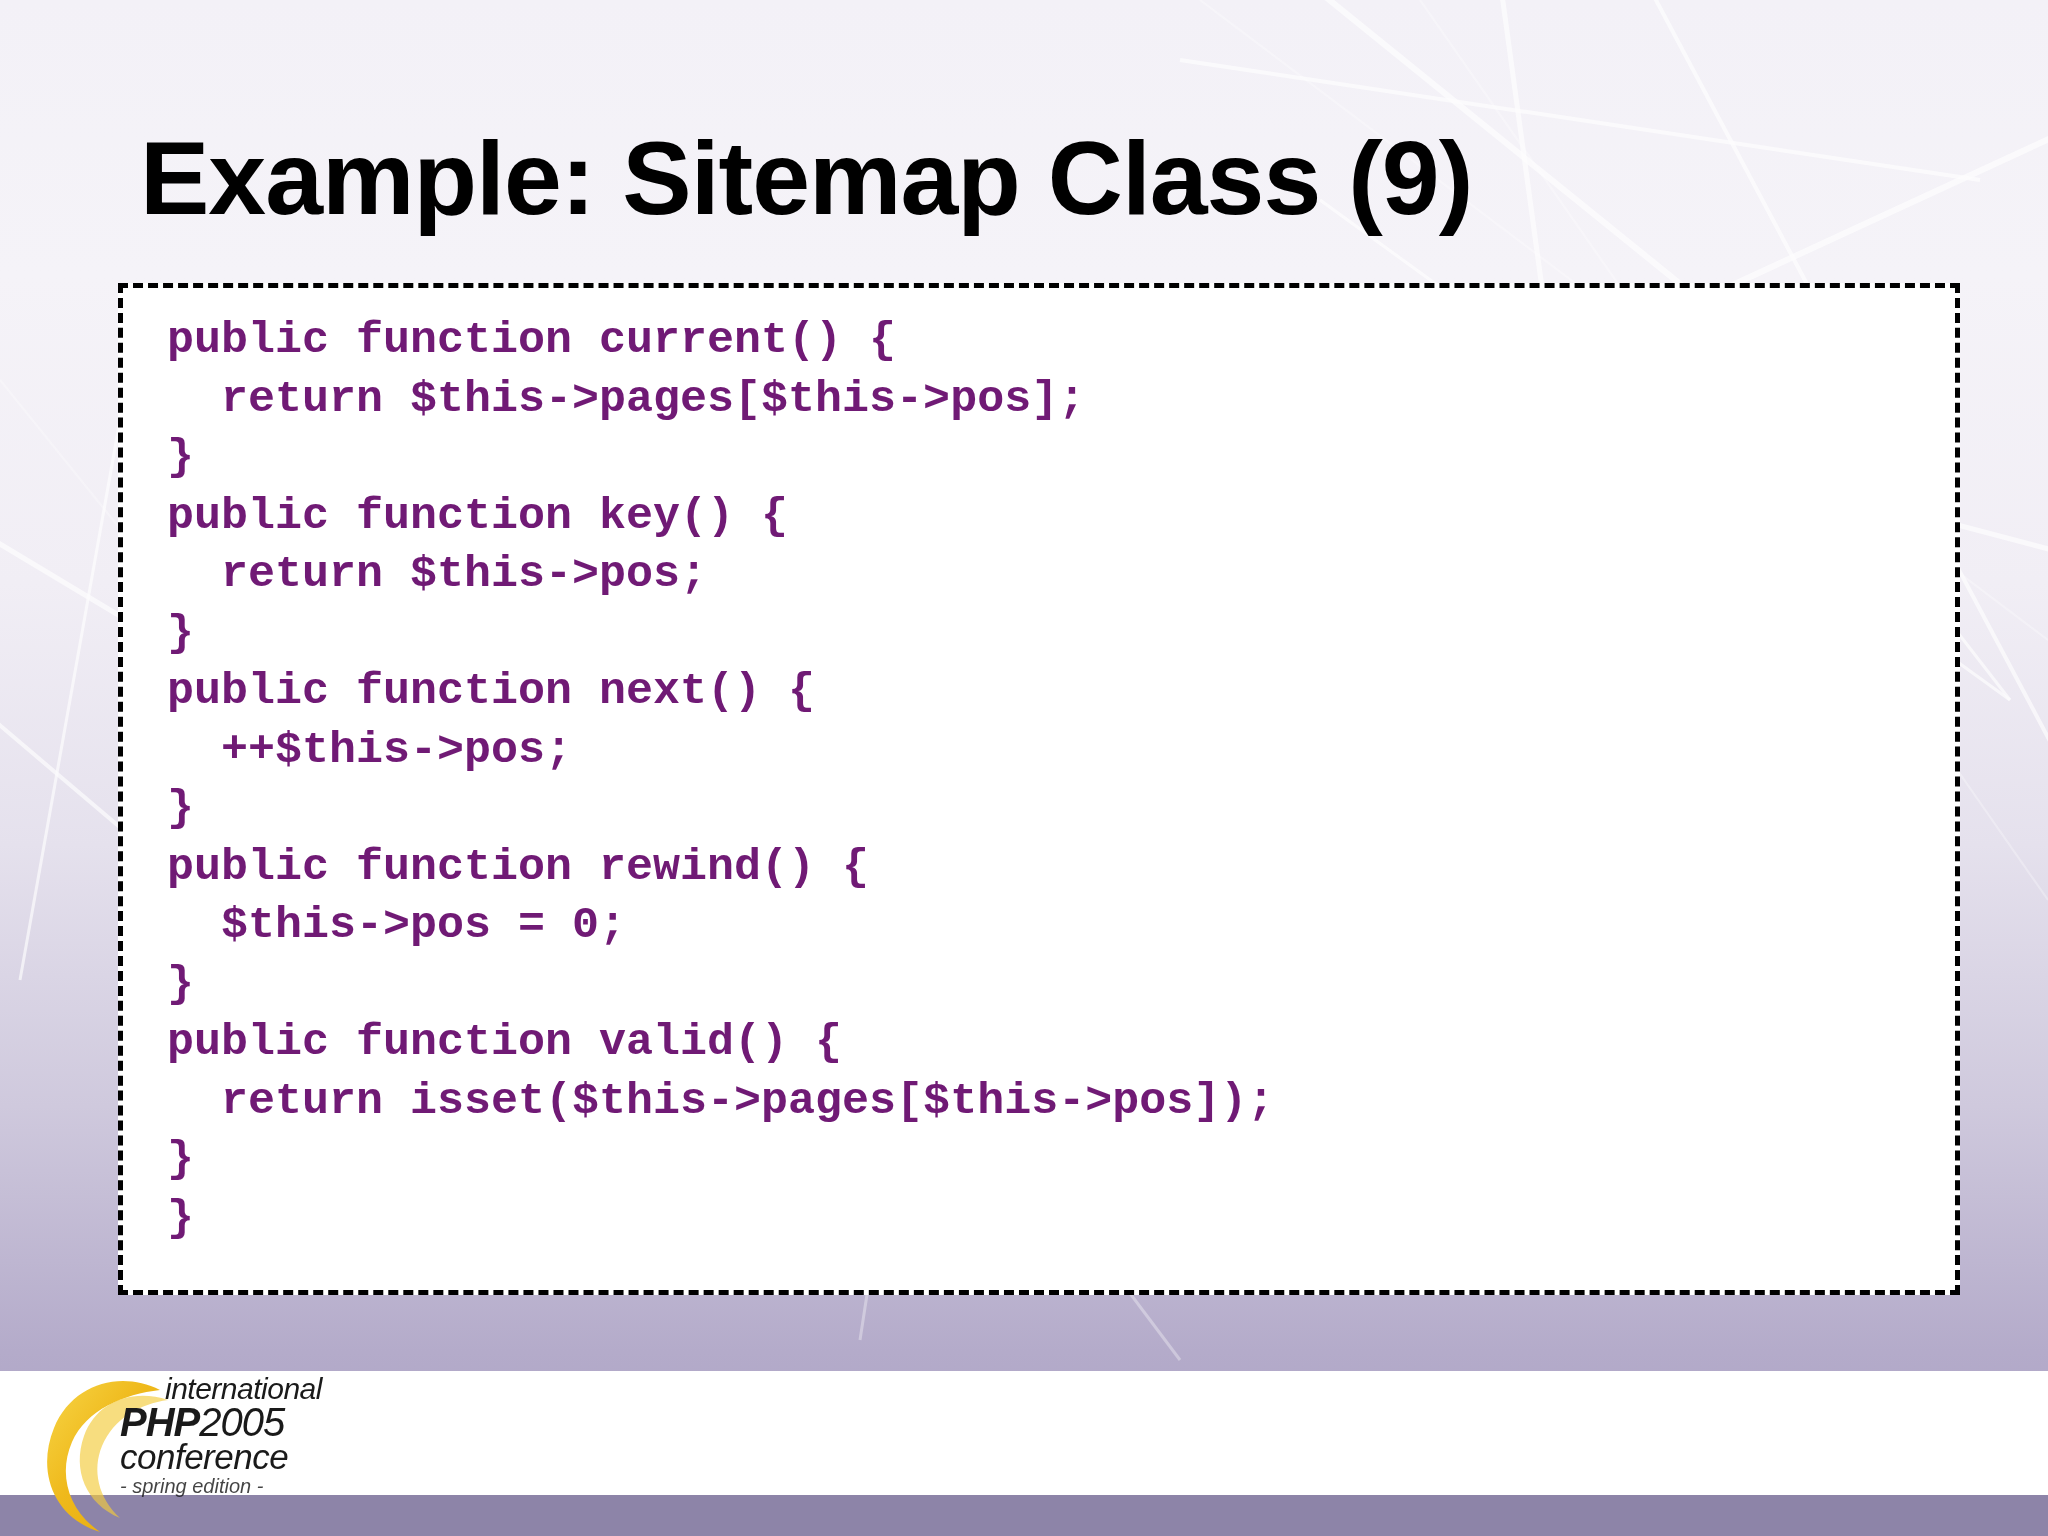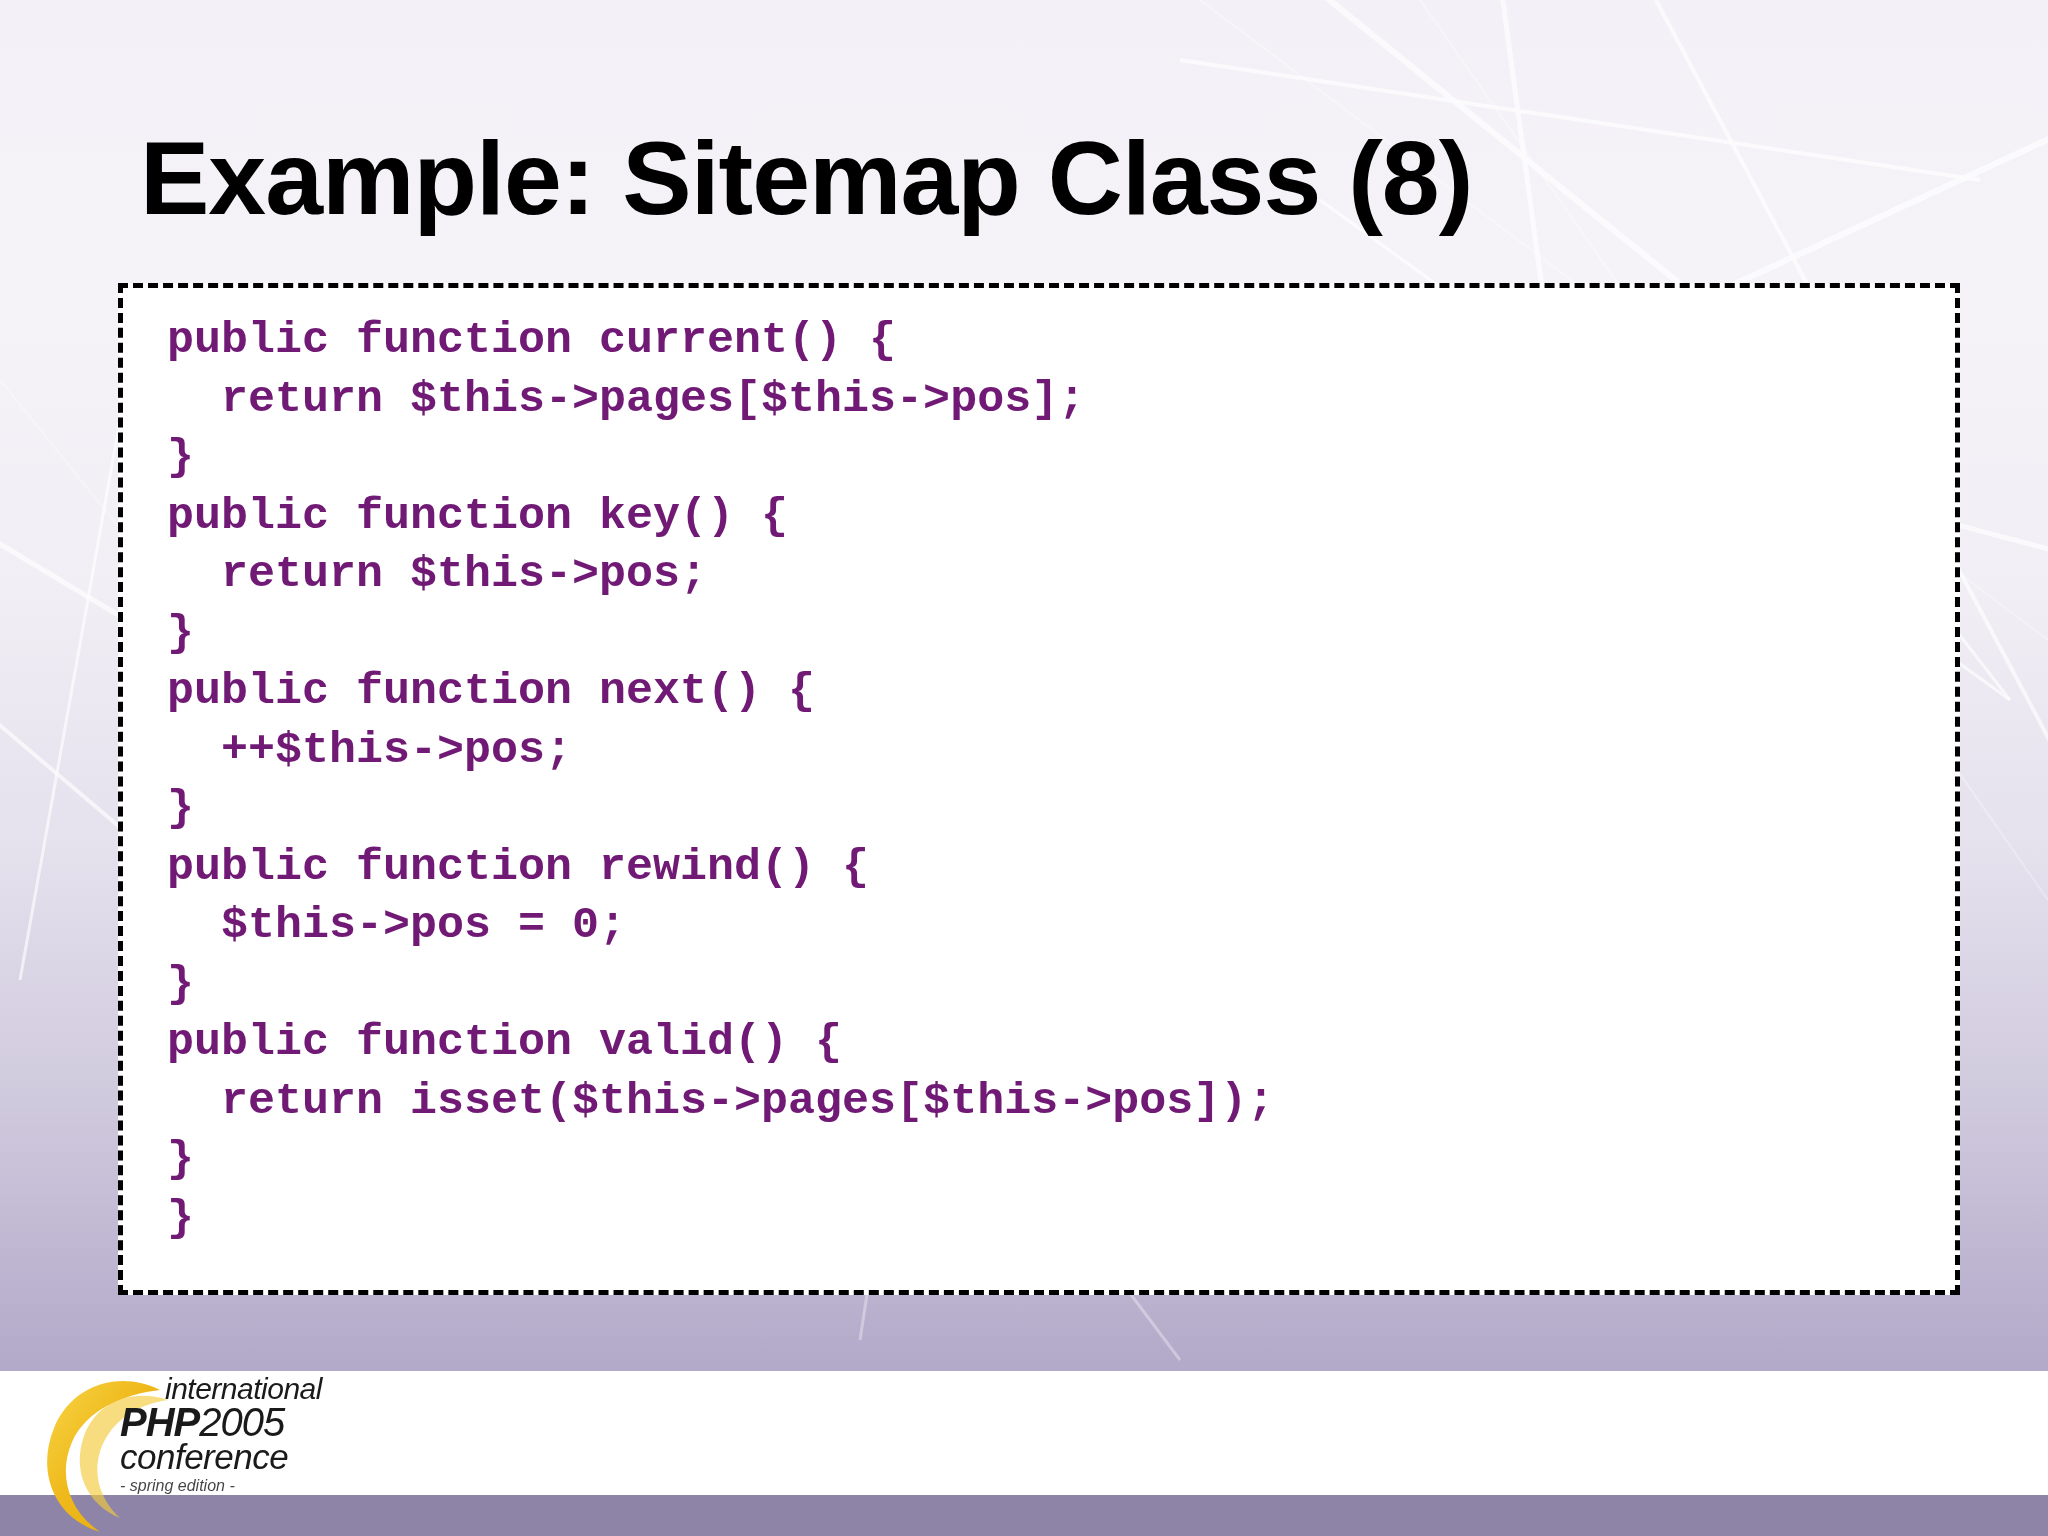--- a/index.html
+++ b/index.html
@@ -148,21 +148,21 @@
 
   #logo-line-conference {
     font-size: 35px;
     font-weight: normal;
     letter-spacing: -0.5px;
     line-height: 35px;
     margin-top: -3px;
   }
 
   #logo-line-spring {
-    font-size: 16px;
+    font-size: 20px;
     font-weight: normal;
     letter-spacing: 0px;
     line-height: 22px;
     margin-top: 1px;
     opacity: 0.82;
   }
 </style>
 </head>
 <body>
 
@@ -184,21 +184,21 @@
       <path d="M900,1080 L860,1340" stroke-width="3" stroke-opacity="0.4"></path>
       <path d="M1000,1120 L1180,1360" stroke-width="3" stroke-opacity="0.4"></path>
     </g>
     <g stroke="#ffffff" fill="none" stroke-opacity="0.35" stroke-width="2">
       <path d="M1200,0 L2048,640"></path>
       <path d="M1420,0 L2048,900"></path>
       <path d="M0,380 L420,900"></path>
     </g>
   </svg>
 
-  <h1 id="title">Example: Sitemap Class (8)</h1>
+  <h1 id="title">Example: Sitemap Class (9)</h1>
 
   <div id="code-box">
     <pre id="code-text">public function current() {
   return $this-&gt;pages[$this-&gt;pos];
 }
 public function key() {
   return $this-&gt;pos;
 }
 public function next() {
   ++$this-&gt;pos;

